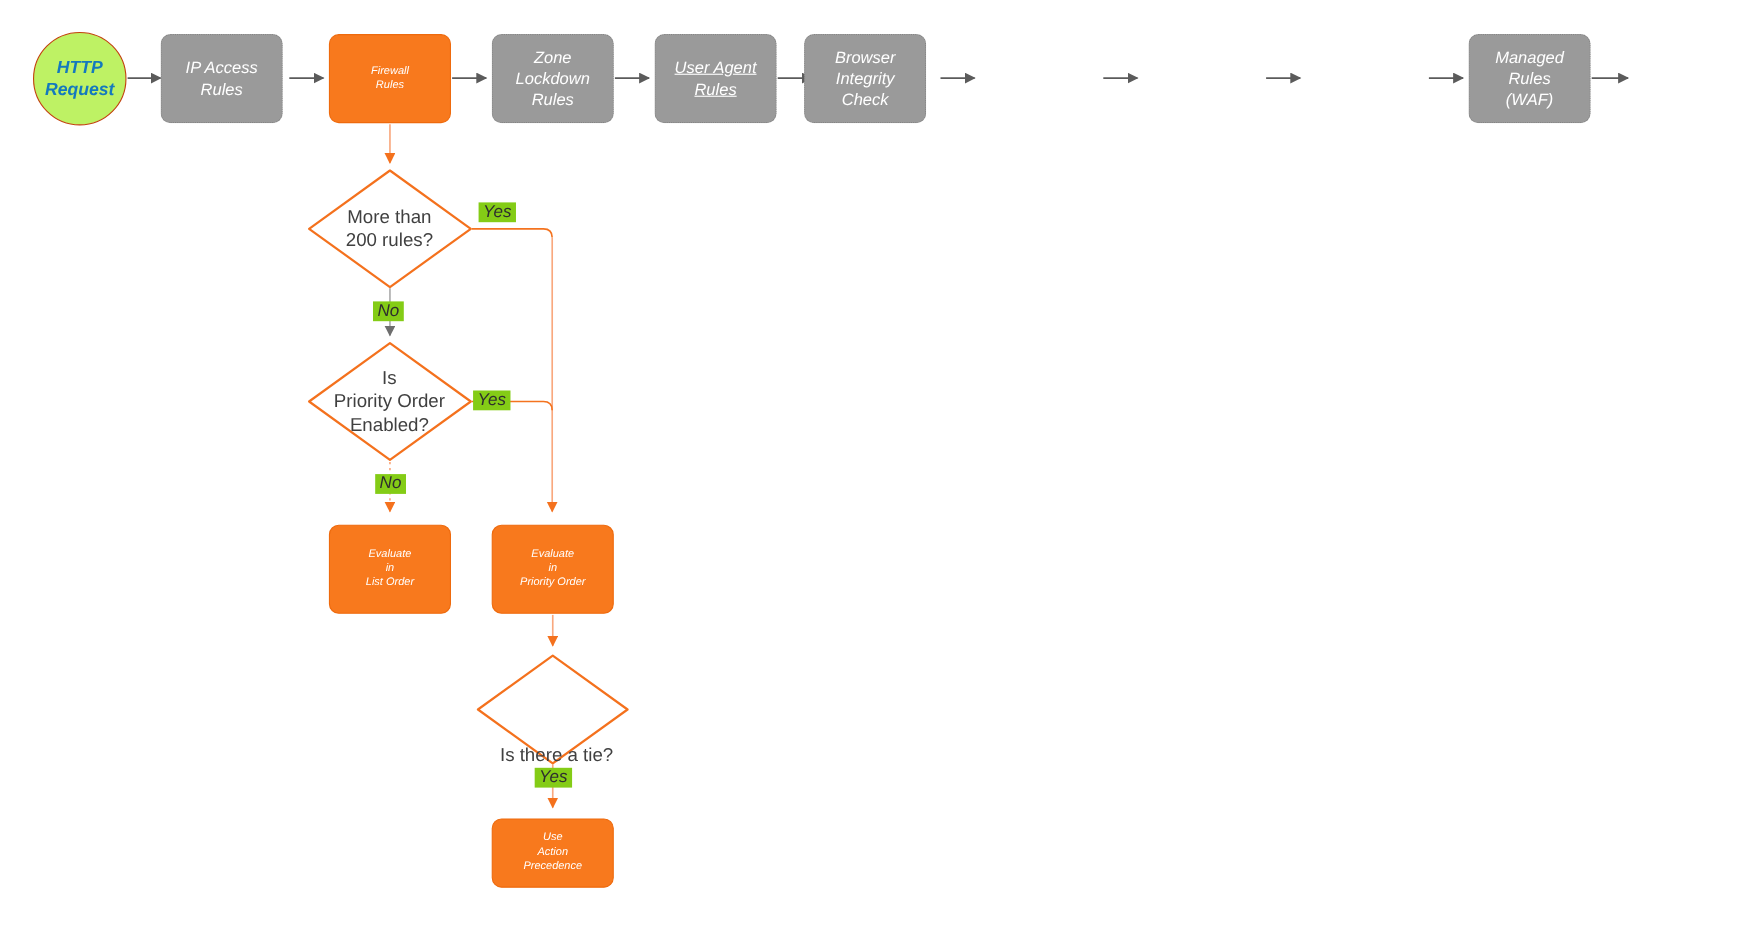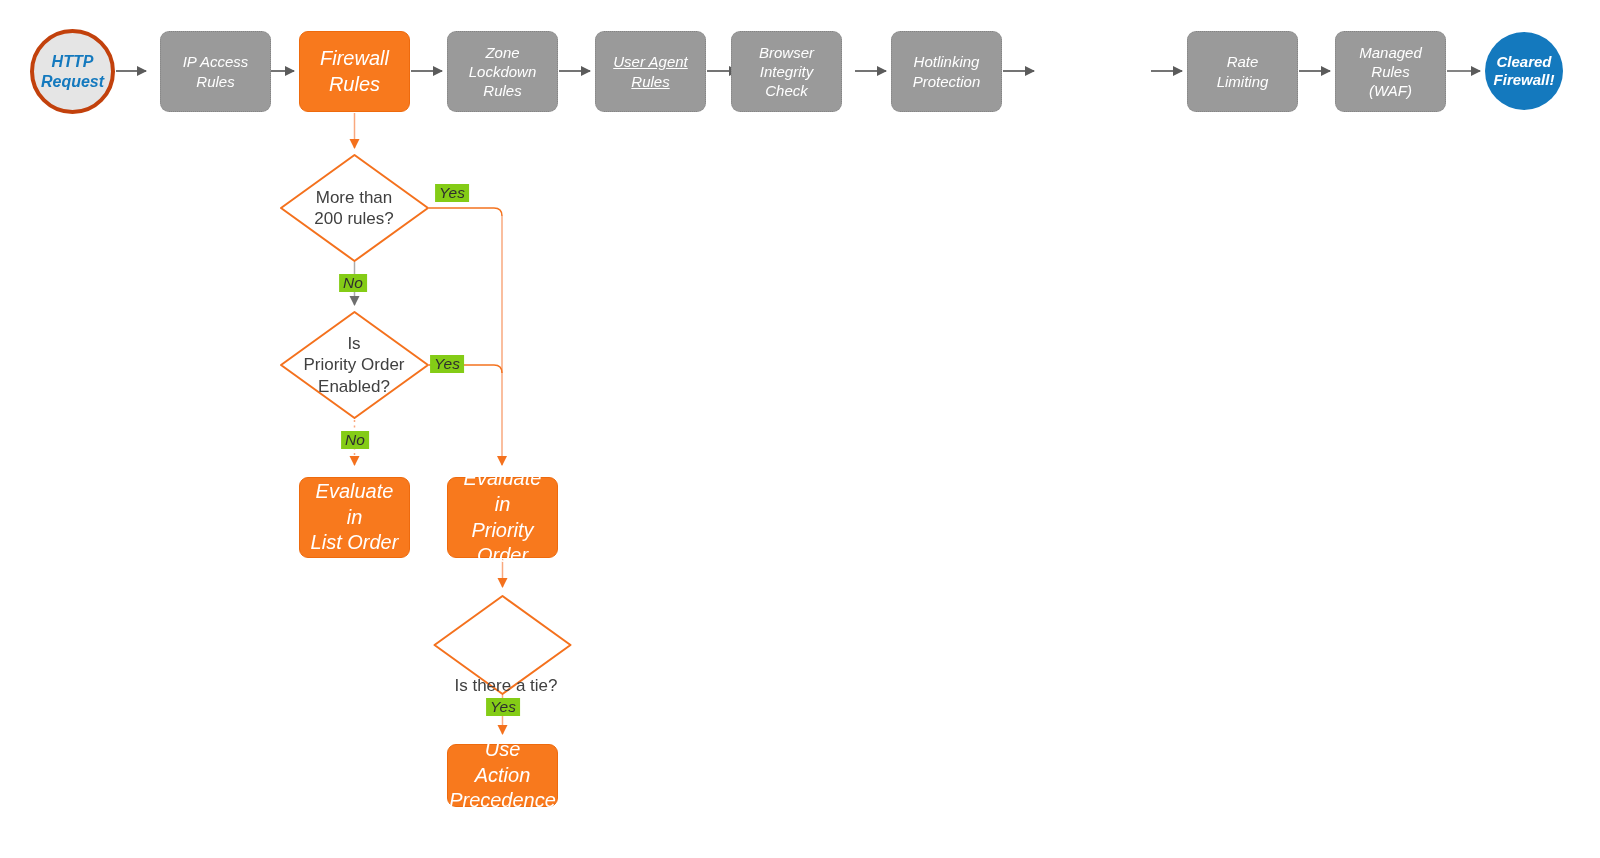--- a/index.html
+++ b/index.html
@@ -38,24 +38,24 @@
     border: 1px dotted #848484;
     color: #ffffff;
     font-style: italic;
     font-size: 15px;
   }
   .stage.highlight, .action {
     background: #F8791D;
     border: 1px solid #EE6A0D;
     color: #ffffff;
     font-style: italic;
-    font-size: 20px;
+    font-size: 10px;
   }
   .action { position: absolute; }
-  .s0 { left: 160px; }  .s1 { left: 299px; }  .s2 { left: 447px; }
+  .s0 { left: 146px; }  .s1 { left: 299px; }  .s2 { left: 447px; }
   .s3 { left: 595px; text-decoration: underline; }  .s4 { left: 731px; }  .s5 { left: 891px; }
   .s6 { left: 1039px; } .s7 { left: 1187px; } .s8 { left: 1335px; }
   .a0 { left: 299px; top: 477px; width: 111px; height: 81px; }
   .a1 { left: 447px; top: 477px; width: 111px; height: 81px; }
   .a2 { left: 447px; top: 744px; width: 111px; height: 63px; }
   
   .terminal {
     position: absolute;
     box-sizing: border-box;
     border-radius: 50%;
@@ -65,22 +65,22 @@
     text-align: center;
     white-space: pre-line;
     font-weight: bold;
     font-style: italic;
     z-index: 2;
     line-height: 1.2;
   }
   .start-circle {
     left: 30px; top: 29px;
     width: 85px; height: 85px;
-    background: #e5e5e5;
-    border: 4px solid #c2410c;
+    background: #bef264;
+    border: 1px solid #c2410c;
     color: #1479BE;
     font-size: 16px;
   }
   .end-circle {
     left: 1485px; top: 32px;
     width: 78px; height: 78px;
     background: #1479BE;
     color: #ffffff;
     font-size: 15px;
   }
@@ -154,39 +154,33 @@
     <path d="M502.5 559 V587" stroke="#F9A87E" stroke-width="1.5" fill="none" marker-end="url(#ah-orange)"></path>
     <path d="M502.5 695 V734" stroke="#F9A87E" stroke-width="1.5" fill="none" marker-end="url(#ah-orange)"></path>
 
     <polygon points="354.5,155 428,208 354.5,261 281,208" fill="#ffffff" stroke="#F4711D" stroke-width="2" stroke-linejoin="round"></polygon>
     <polygon points="354.5,312 428,365 354.5,418 281,365" fill="#ffffff" stroke="#F4711D" stroke-width="2" stroke-linejoin="round"></polygon>
     <polygon points="502.5,596 570.5,645 502.5,694 434.5,645" fill="#ffffff" stroke="#F4711D" stroke-width="2" stroke-linejoin="round"></polygon>
   </svg>
 
   <div class="terminal start-circle">HTTP
 Request</div>
-  <div class="terminal end-circle">Cleared
-Firewall!</div>
 
   <div class="node stage s0">IP Access
 Rules</div>
   <div class="node stage highlight s1">Firewall
 Rules</div>
   <div class="node stage s2">Zone
 Lockdown
 Rules</div>
   <div class="node stage s3">User Agent
 Rules</div>
   <div class="node stage s4">Browser
 Integrity
 Check</div>
-  <div class="node stage s5">Hotlinking
-Protection</div>
-  <div class="node stage s7">Rate
-Limiting</div>
   <div class="node stage s8">Managed
 Rules
 (WAF)</div>
 
   <div class="diamond-text d1">More than
 200 rules?</div>
   <div class="diamond-text d2">Is
 Priority Order
 Enabled?</div>
   <div class="diamond-text d3">Is there a tie?</div>

